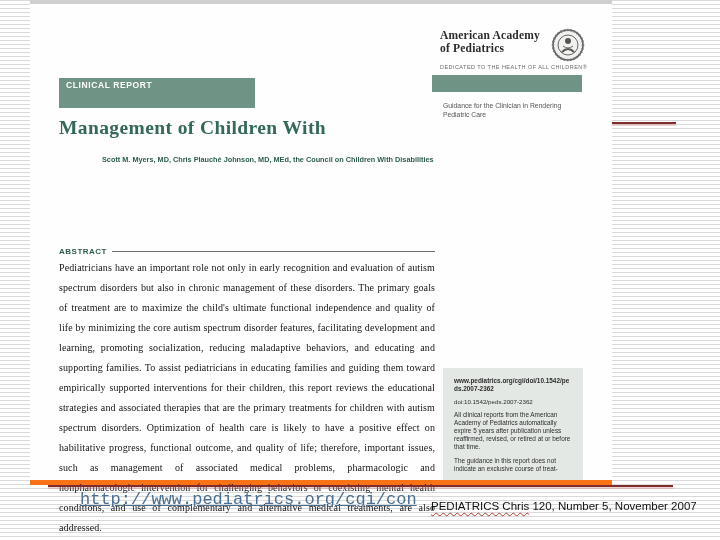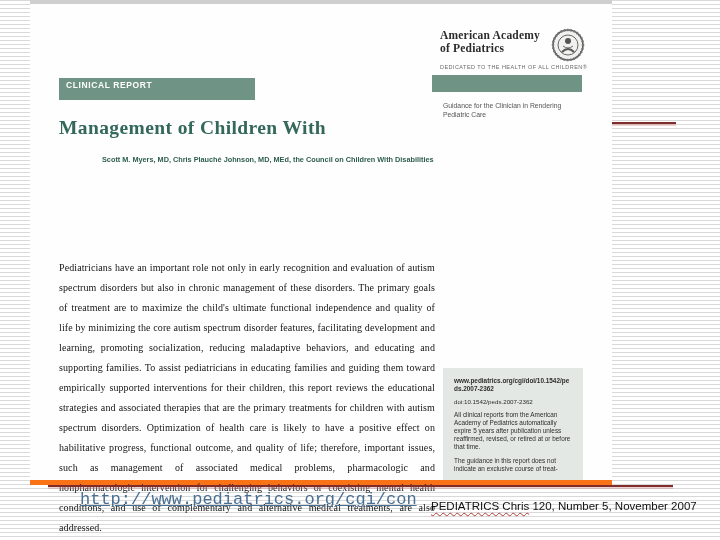--- a/index.html
+++ b/index.html
@@ -24,21 +24,21 @@
 
   
   #aap-name{position:absolute;left:410px;top:29px;font-weight:bold;color:#2b2b2b;
     font-size:11.5px;line-height:12.5px;letter-spacing:.2px;}
   #aap-emblem{position:absolute;left:521px;top:27px;width:34px;height:36px;}
   #aap-tagline{position:absolute;left:410px;top:64px;font-family:"Liberation Sans",sans-serif;
     font-size:5.5px;letter-spacing:.45px;color:#6a6a6a;white-space:nowrap;}
   #aap-teal-bar{position:absolute;left:402px;top:75px;width:150px;height:17px;background:#6f9384;}
 
   
-  #kicker-bar{position:absolute;left:29px;top:78px;width:196px;height:22px;background:#6f9384;
+  #kicker-bar{position:absolute;left:29px;top:78px;width:196px;height:30px;background:#6f9384;
     color:#fff;font-family:"Liberation Sans",sans-serif;font-weight:bold;font-size:8.5px;
     letter-spacing:.6px;line-height:14px;padding-left:7px;box-sizing:border-box;}
 
   
   #title{position:absolute;left:29px;top:115px;width:380px;color:#34685a;font-weight:bold;
     font-size:19.5px;line-height:25px;letter-spacing:.4px;}
   #authors{position:absolute;left:29px;top:155px;width:390px;color:#2e5e50;font-weight:bold;
     font-family:"Liberation Sans",sans-serif;font-size:7.3px;padding-left:43px;}
 
   
@@ -104,20 +104,24 @@
     <span style="display:block">Management of Children With</span>
   </div>
 
   <div id="authors">Scott M. Myers, MD, Chris Plauché Johnson, MD, MEd, the Council on Children With Disabilities</div>
 
   <div id="guidance">
     <div>Guidance for the Clinician in Rendering</div>
     <div>Pediatric Care</div>
   </div>
 
+  <div id="abstract-head-row">
+    <span id="abstract-heading">ABSTRACT</span>
+    <span id="abstract-rule"></span>
+  </div>
   <div id="abstract-text">Pediatricians have an important role not only in early recognition and evaluation of autism spectrum disorders but also in chronic management of these disorders. The primary goals of treatment are to maximize the child's ultimate functional independence and quality of life by minimizing the core autism spectrum disorder features, facilitating development and learning, promoting socialization, reducing maladaptive behaviors, and educating and supporting families. To assist pediatricians in educating families and guiding them toward empirically supported interventions for their children, this report reviews the educational strategies and associated therapies that are the primary treatments for children with autism spectrum disorders. Optimization of health care is likely to have a positive effect on habilitative progress, functional outcome, and quality of life; therefore, important issues, such as management of associated medical problems, pharmacologic and nonpharmacologic intervention for challenging behaviors or coexisting mental health conditions, and use of complementary and alternative medical treatments, are also addressed.</div>
 
   <div id="sidebar-box">
     <div class="sb-url">www.pediatrics.org/cgi/doi/10.1542/peds.2007-2362</div>
     <div class="sb-doi">doi:10.1542/peds.2007-2362</div>
     <div class="sb-par">All clinical reports from the American Academy of Pediatrics automatically expire 5 years after publication unless reaffirmed, revised, or retired at or before that time.</div>
     <div class="sb-par">The guidance in this report does not indicate an exclusive course of treat-</div>
   </div>
 </div>
 

